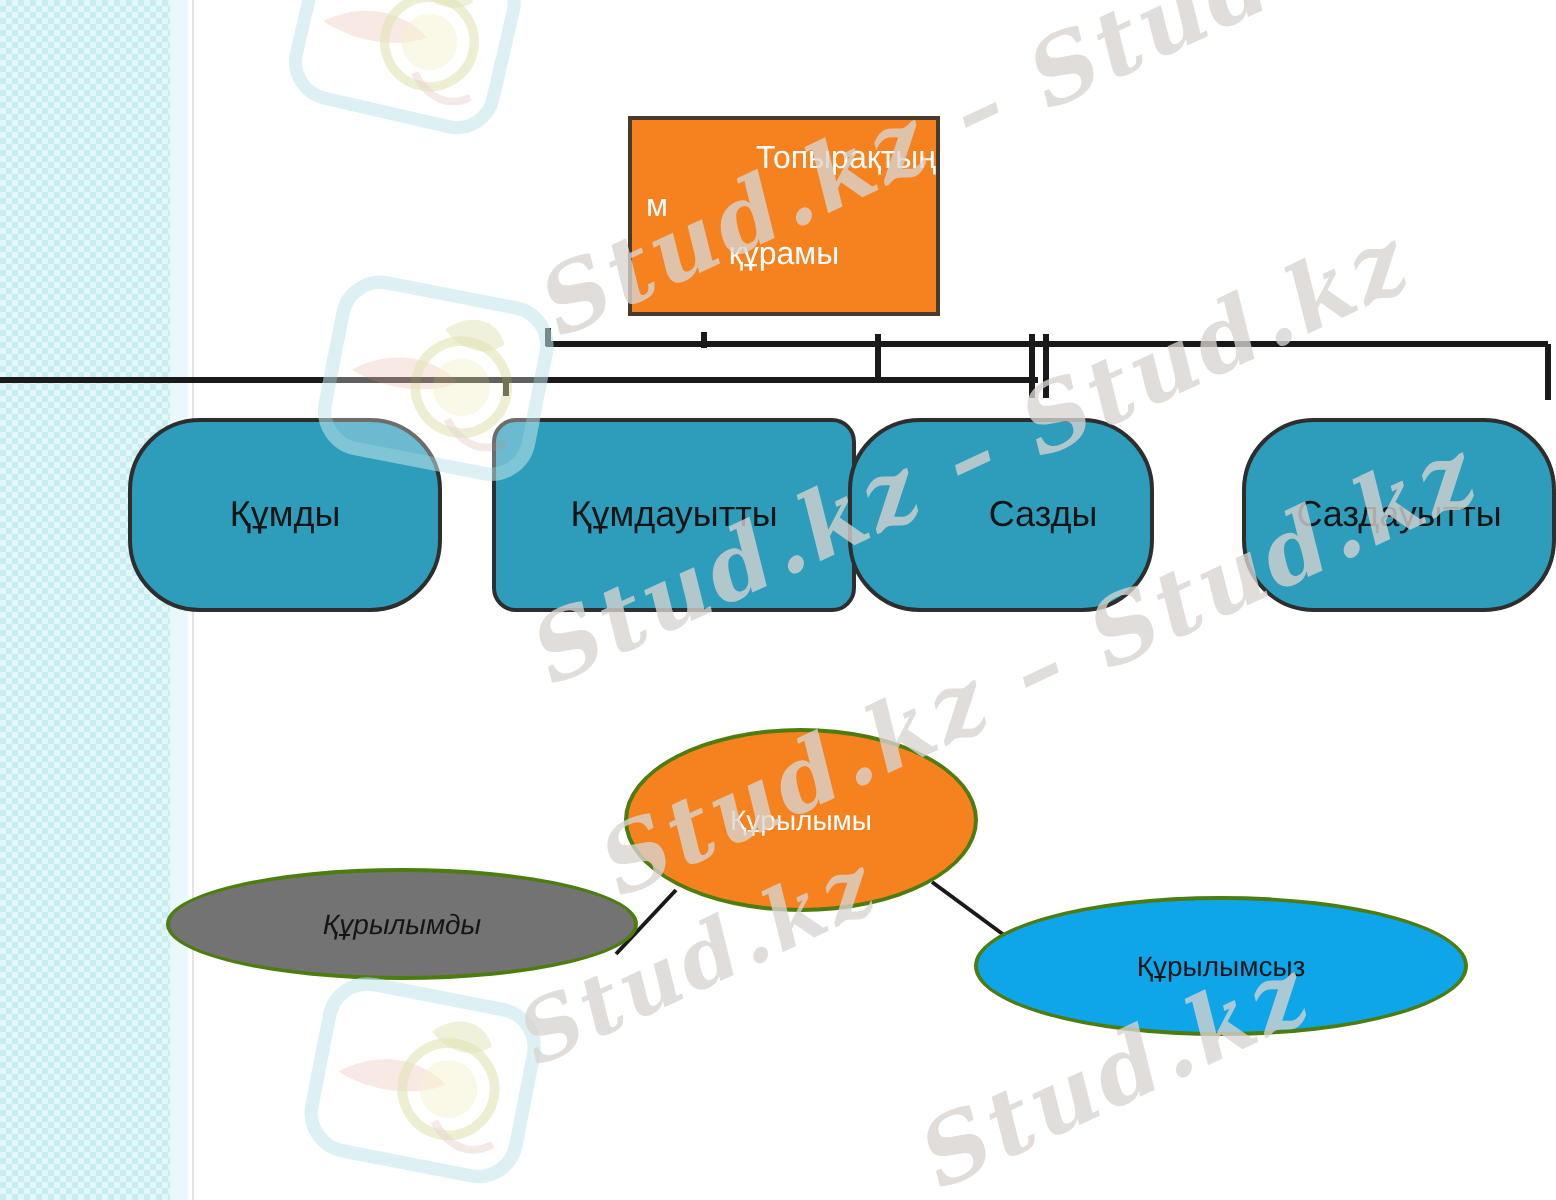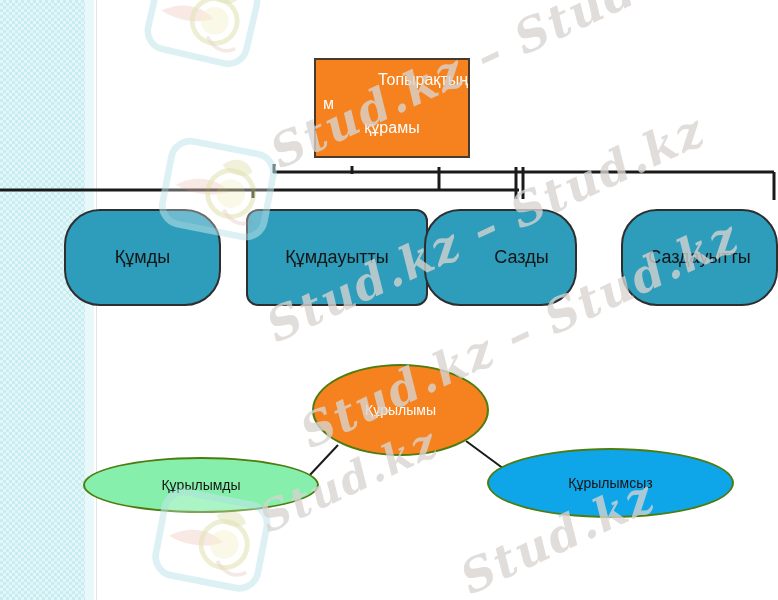--- a/index.html
+++ b/index.html
@@ -38,21 +38,21 @@
     border-radius:36px;color:#151515;font-size:18px;margin-left:24px;
   }
   .pill1{left:40px;width:157px;}
   .pill2{left:222px;width:182px;border-radius:12px;}
   .pill3{left:400px;width:153px;padding-left:42px;}
   .pill4{left:597px;width:157px;}
 
   
   .ellipse{border-radius:50%;border:2px solid #4d7c0f;font-size:14px;color:#151515;}
   .ell-orange{left:312px;top:364px;width:177px;height:92px;background:#f5821e;color:#ffffff;}
-  .ell-blue1{left:83px;top:457px;width:236px;height:56px;background:#86efac;}
+  .ell-blue1{left:83px;top:434px;width:236px;height:56px;background:#737373;font-style:italic;}
   .ell-blue2{left:487px;top:448px;width:247px;height:70px;background:#0ea5e9;}
 
   
   .wm{
     position:absolute;z-index:6;white-space:nowrap;pointer-events:none;
     font-family:"DejaVu Serif",serif;font-style:italic;font-weight:bold;
     color:#d8d4d0;opacity:0.78;letter-spacing:2px;
     transform-origin:0 0;transform:rotate(-25deg);
   }
   .wm1{left:262px;top:130px;font-size:46px;}

